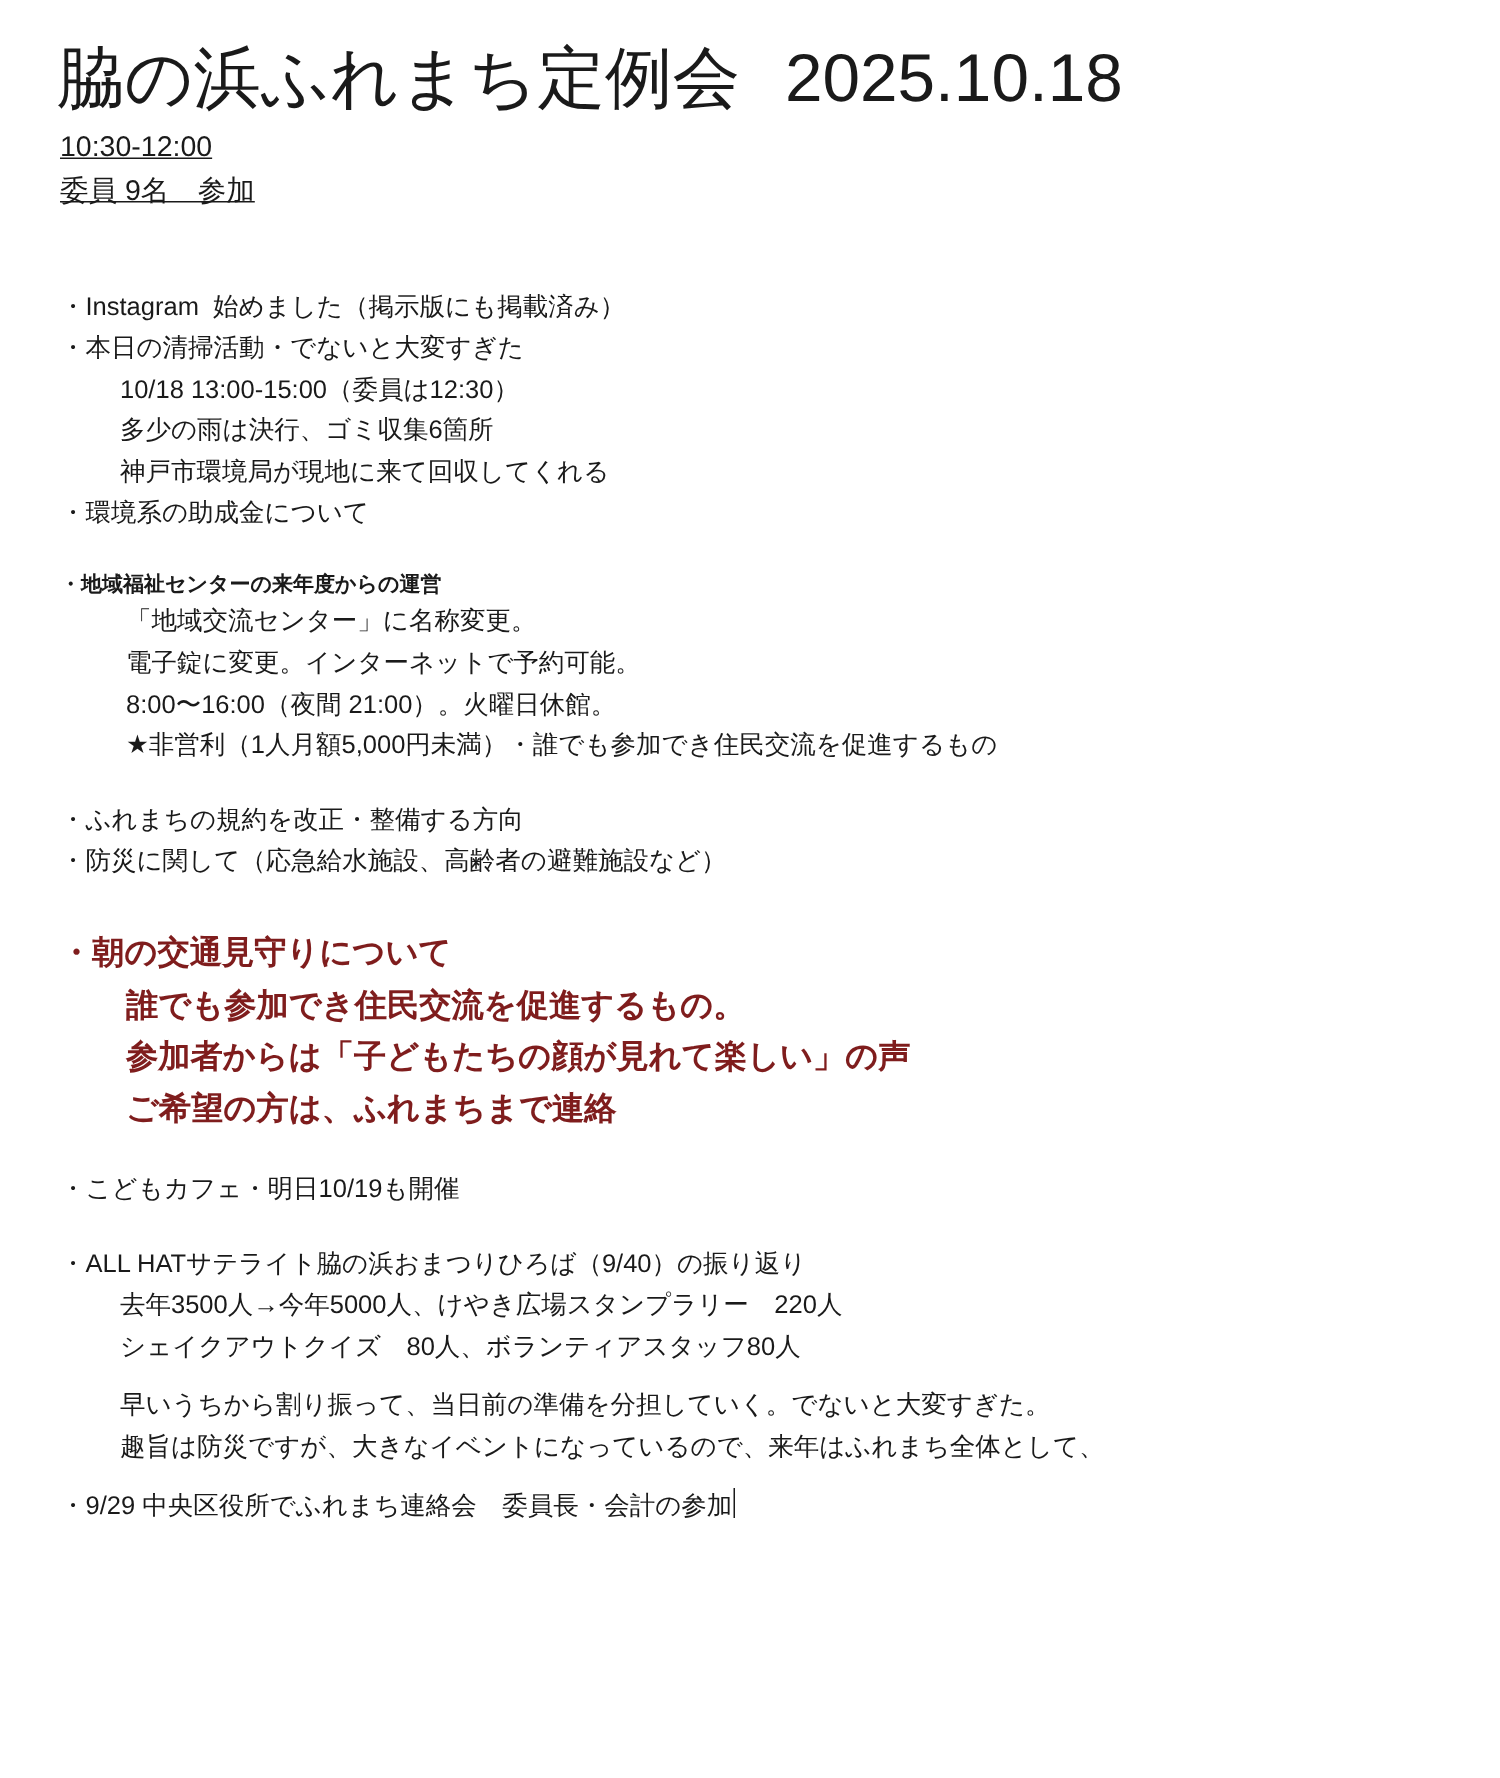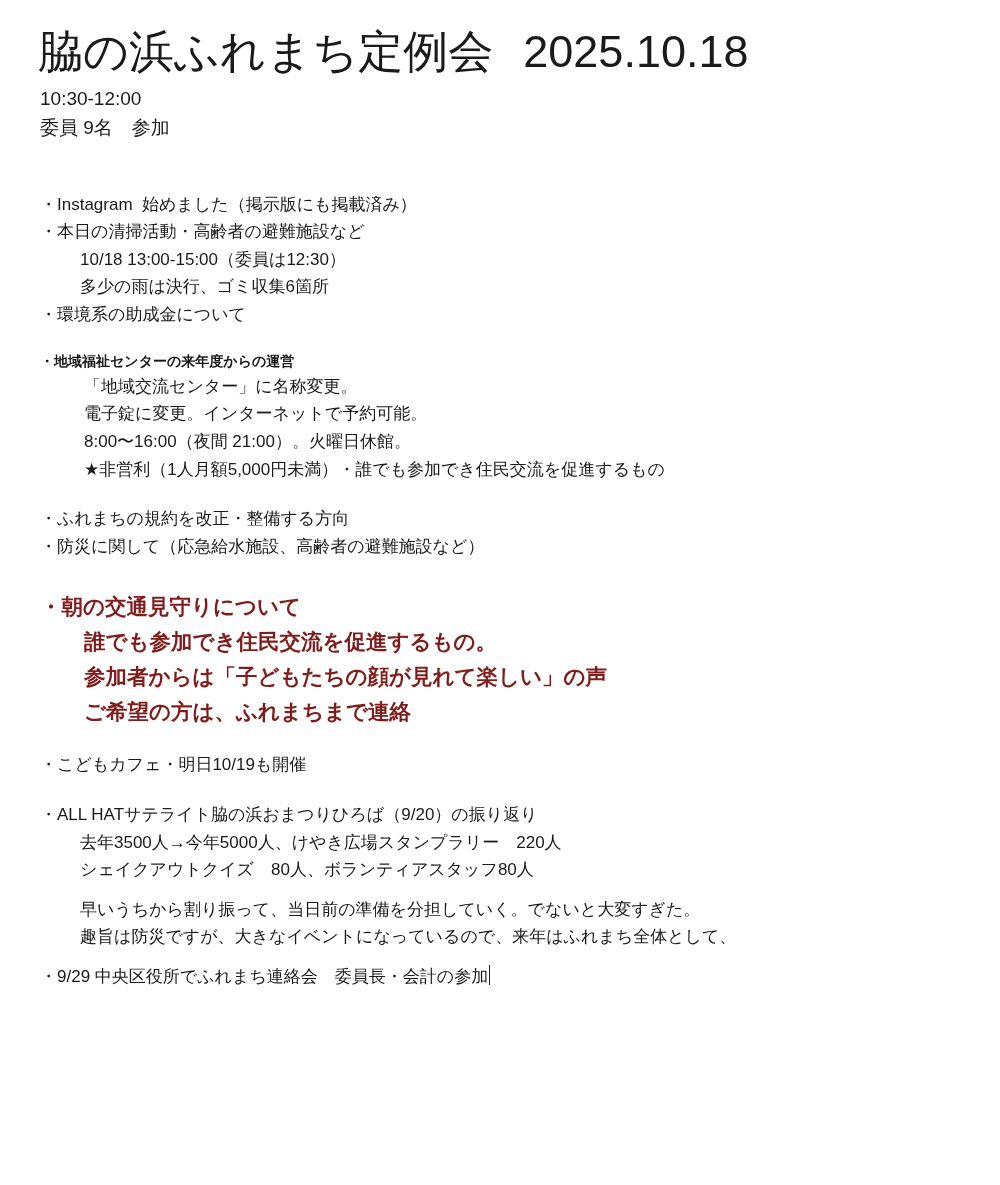--- a/index.html
+++ b/index.html
@@ -29,21 +29,21 @@
     white-space: pre;
   }
   .doc-title .date {
     margin-left: 30px;
   }
   .meta {
     margin: 0 0 0 6px;
     font-size: 19px;
     line-height: 1.55;
   }
-  .meta div { white-space: pre; }
+  .meta div { white-space: pre; text-decoration: underline; }
 
   .blocks { margin-top: 26px; }
 
   .line {
     font-size: 17px;
     line-height: 1.62;
     white-space: pre;
   }
   .line.bullet {
     margin-left: 6px;
@@ -83,42 +83,43 @@
   <h1 class="doc-title"><span>脇の浜ふれまち定例会</span><span class="date">2025.10.18</span></h1>
 
   <div class="meta">
     <div>10:30-12:00</div>
     <div>委員 9名　参加</div>
   </div>
 
   <div class="blocks" id="blocks">
       <div class="spacer-md"></div>
       <div class="line bullet">・Instagram  始めました（掲示版にも掲載済み）</div>
-      <div class="line bullet">・本日の清掃活動・高齢者の避難施設など</div>
+      <div class="line bullet">・本日の清掃活動・でないと大変すぎた</div>
       <div class="line indent1">10/18 13:00-15:00（委員は12:30）</div>
       <div class="line indent1">多少の雨は決行、ゴミ収集6箇所</div>
+      <div class="line indent1">神戸市環境局が現地に来て回収してくれる</div>
       <div class="line bullet">・環境系の助成金について</div>
       <div class="spacer-md"></div>
       <div class="line bullet bold">・地域福祉センターの来年度からの運営</div>
       <div class="line indent2">「地域交流センター」に名称変更。</div>
       <div class="line indent2">電子錠に変更。インターネットで予約可能。</div>
       <div class="line indent2">8:00〜16:00（夜間 21:00）。火曜日休館。</div>
       <div class="line indent2">★非営利（1人月額5,000円未満）・誰でも参加でき住民交流を促進するもの</div>
       <div class="spacer-md"></div>
       <div class="line bullet">・ふれまちの規約を改正・整備する方向</div>
       <div class="line bullet">・防災に関して（応急給水施設、高齢者の避難施設など）</div>
       <div class="spacer-lg"></div>
       <div class="line bullet red">・朝の交通見守りについて</div>
       <div class="line indent2 red">誰でも参加でき住民交流を促進するもの。</div>
       <div class="line indent2 red">参加者からは「子どもたちの顔が見れて楽しい」の声</div>
       <div class="line indent2 red">ご希望の方は、ふれまちまで連絡</div>
       <div class="spacer-md"></div>
       <div class="line bullet">・こどもカフェ・明日10/19も開催</div>
       <div class="spacer-md"></div>
-      <div class="line bullet">・ALL HATサテライト脇の浜おまつりひろば（9/20）の振り返り</div>
+      <div class="line bullet">・ALL HATサテライト脇の浜おまつりひろば（9/40）の振り返り</div>
       <div class="line indent1">去年3500人→今年5000人、けやき広場スタンプラリー　220人</div>
       <div class="line indent1">シェイクアウトクイズ　80人、ボランティアスタッフ80人</div>
       <div class="spacer-sm"></div>
       <div class="line indent1">早いうちから割り振って、当日前の準備を分担していく。でないと大変すぎた。</div>
       <div class="line indent1">趣旨は防災ですが、大きなイベントになっているので、来年はふれまち全体として、</div>
       <div class="spacer-sm"></div>
       <div class="line bullet">・9/29 中央区役所でふれまち連絡会　委員長・会計の参加<span class="caret"></span></div>
     </div>
 
 </div>

